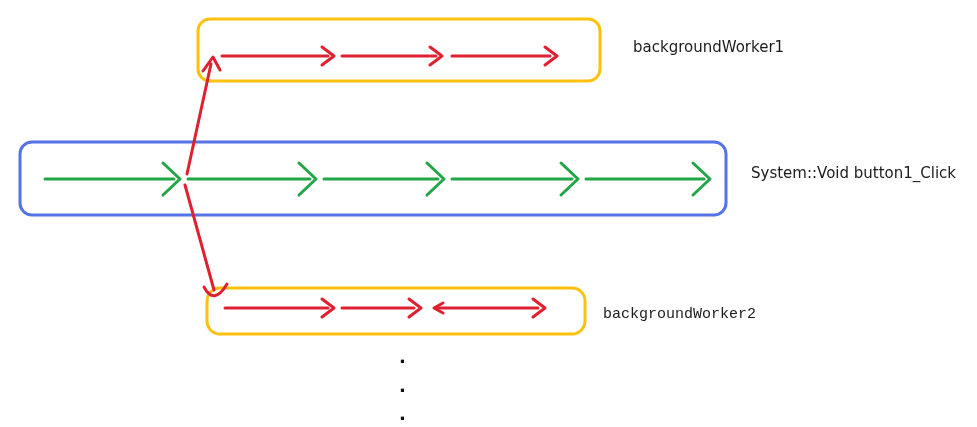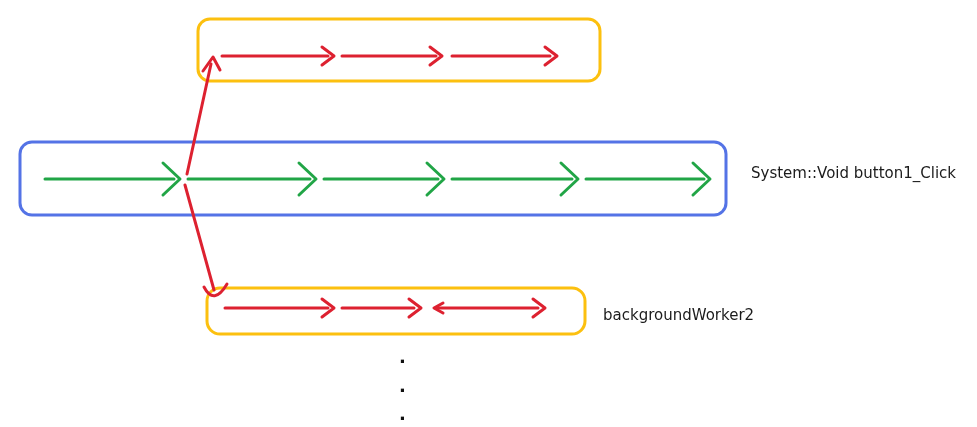--- a/index.html
+++ b/index.html
@@ -22,21 +22,21 @@
   .stage svg{position:absolute;left:0;top:0;}
   .diagram-label{
     position:absolute;
     font-size:15px;
     line-height:18px;
     color:var(--text);
     white-space:nowrap;
   }
   .label-worker1{left:633px;top:38px;}
   .label-main{left:751px;top:164px;}
-  .label-worker2{left:603px;top:306px;}
+  .label-worker2{left:603px;top:306px;font-family:Liberation Mono, monospace;}
   .dot{
     position:absolute;
     left:399px;
     font-size:18px;
     line-height:18px;
     font-weight:bold;
     color:#111;
   }
   .dot-1{top:348px;}
   .dot-2{top:377px;}
@@ -95,20 +95,21 @@
       <polyline points="203,71 213,57 220,70"></polyline>
     </g>
 
     <g class="shape stroke-red">
       <line x1="185" y1="185" x2="214" y2="290"></line>
       <path d="M204,287 Q214,306 227,284"></path>
     </g>
 
   </svg>
 
+  <div class="diagram-label label-worker1">backgroundWorker1</div>
 
   <div class="diagram-label label-main">System::Void button1_Click</div>
 
   <div class="diagram-label label-worker2">backgroundWorker2</div>
 
   <span class="dot dot-1">.</span>
   <span class="dot dot-2">.</span>
   <span class="dot dot-3">.</span>
 
 </div>

